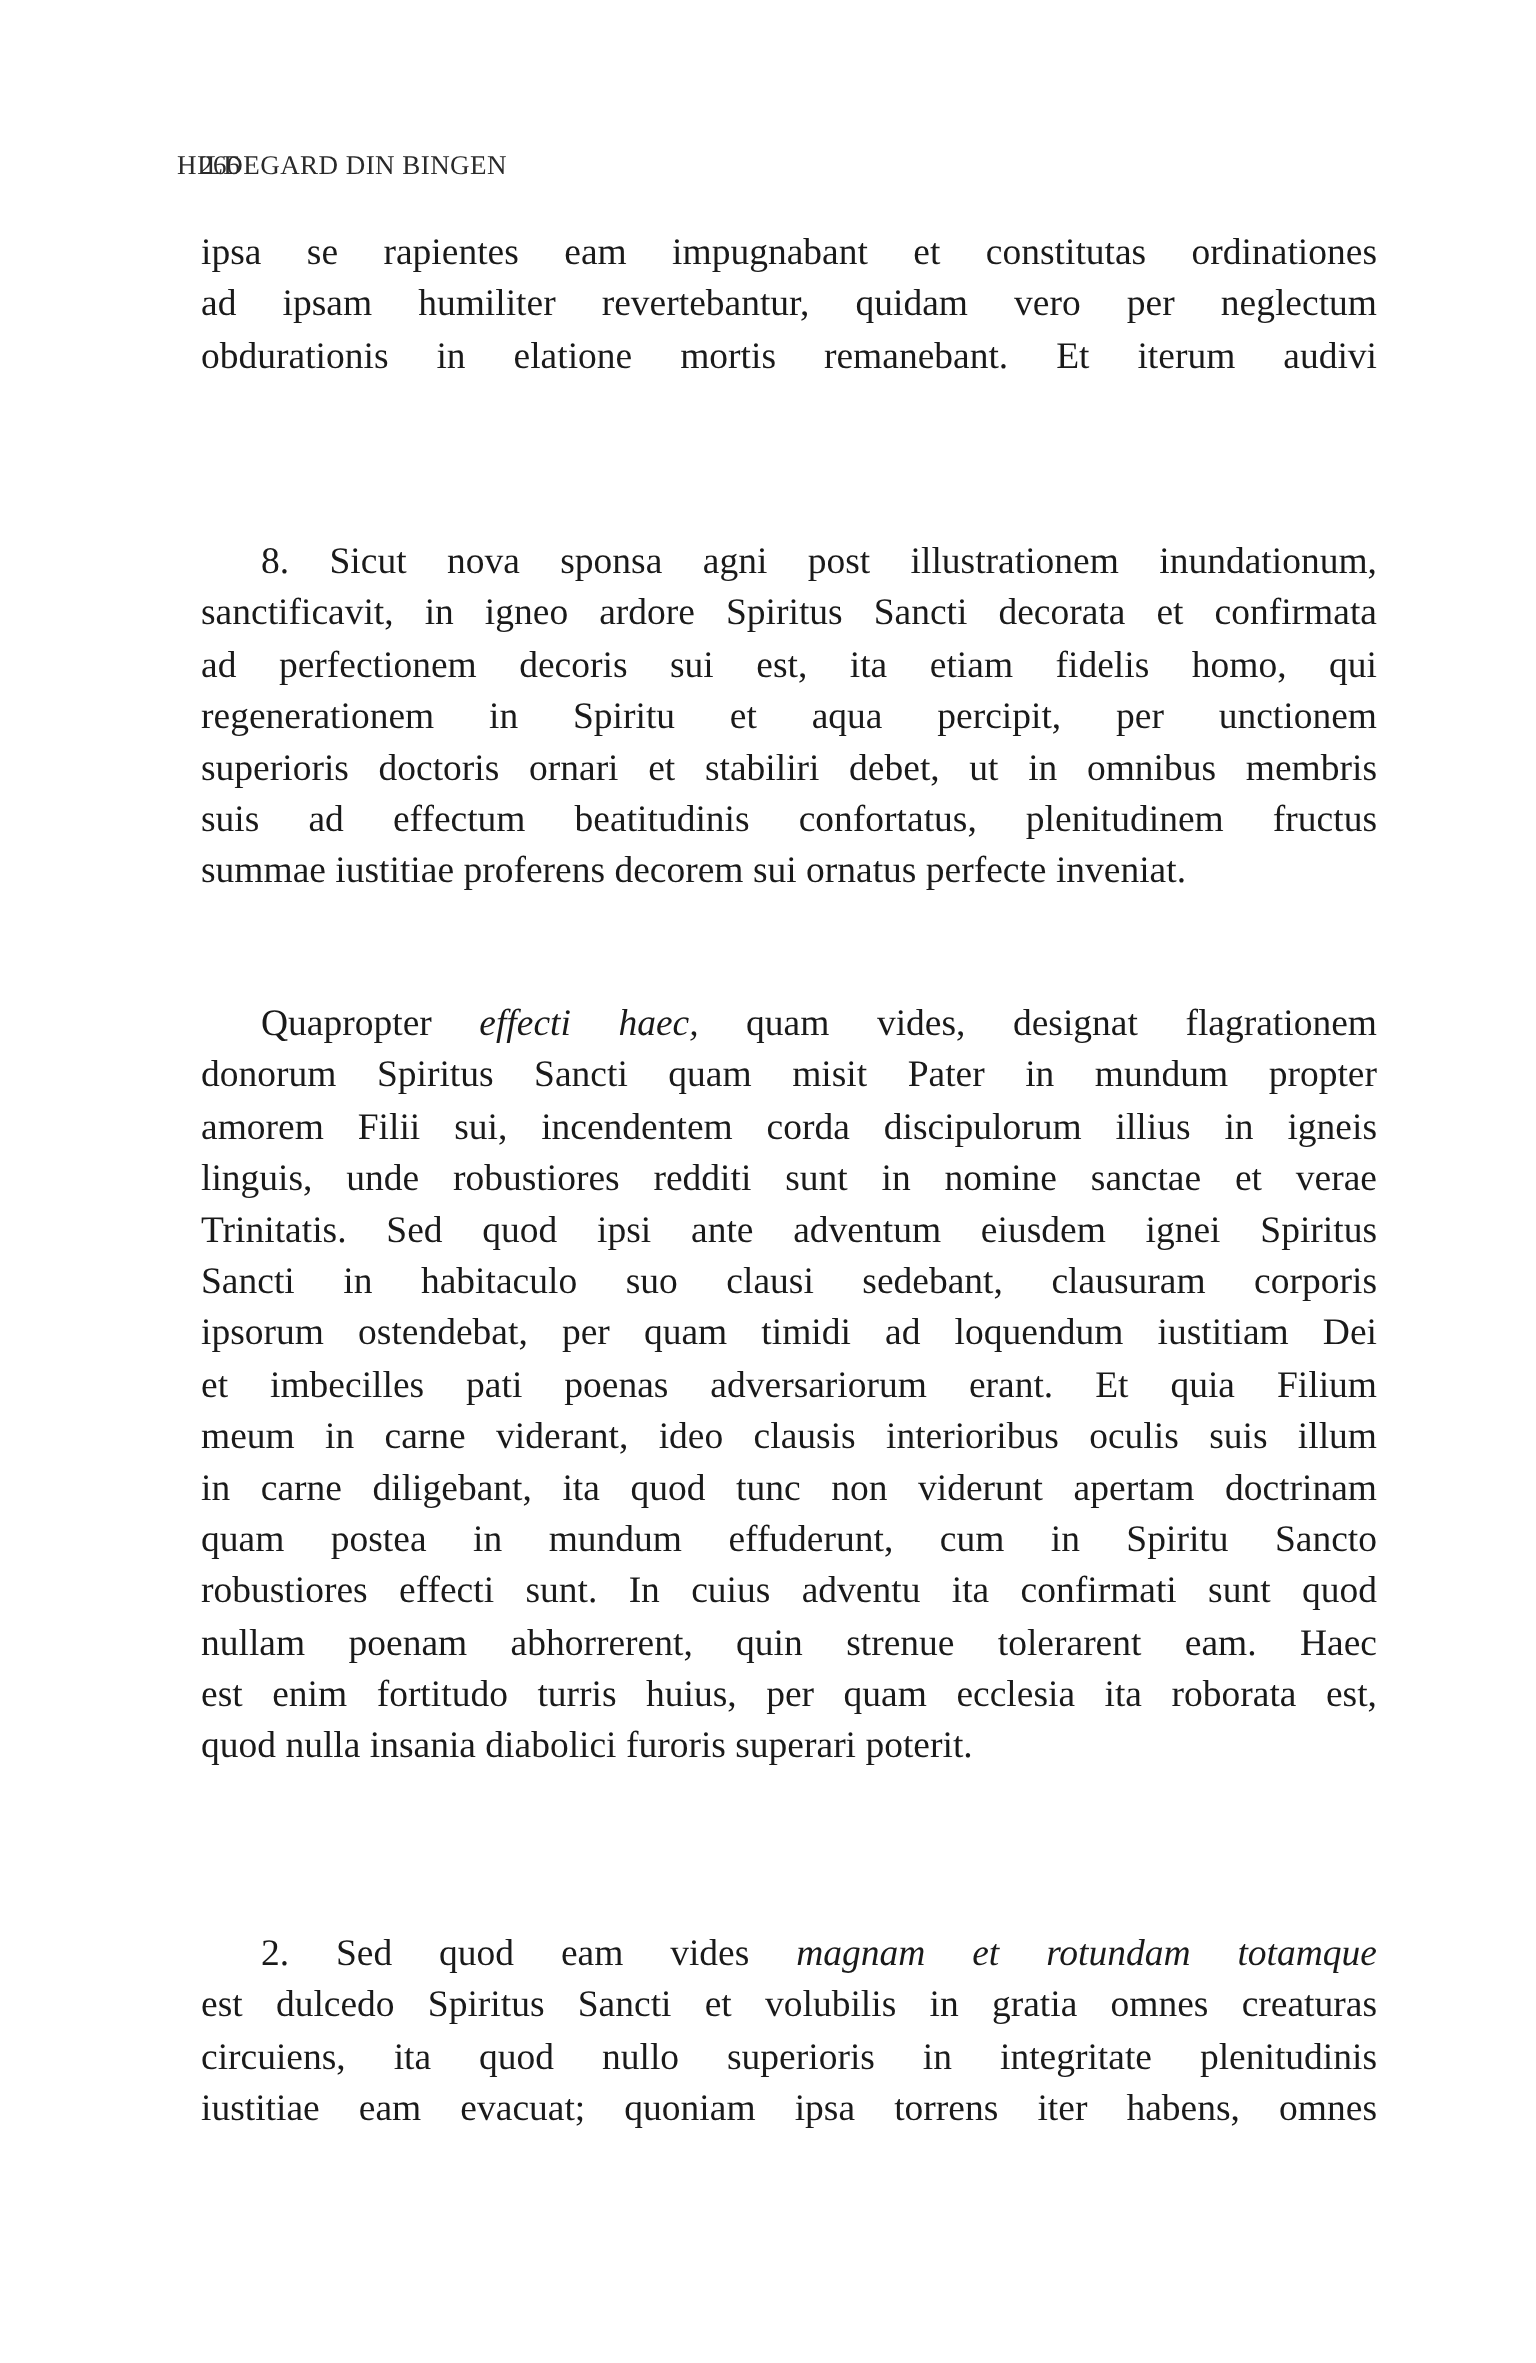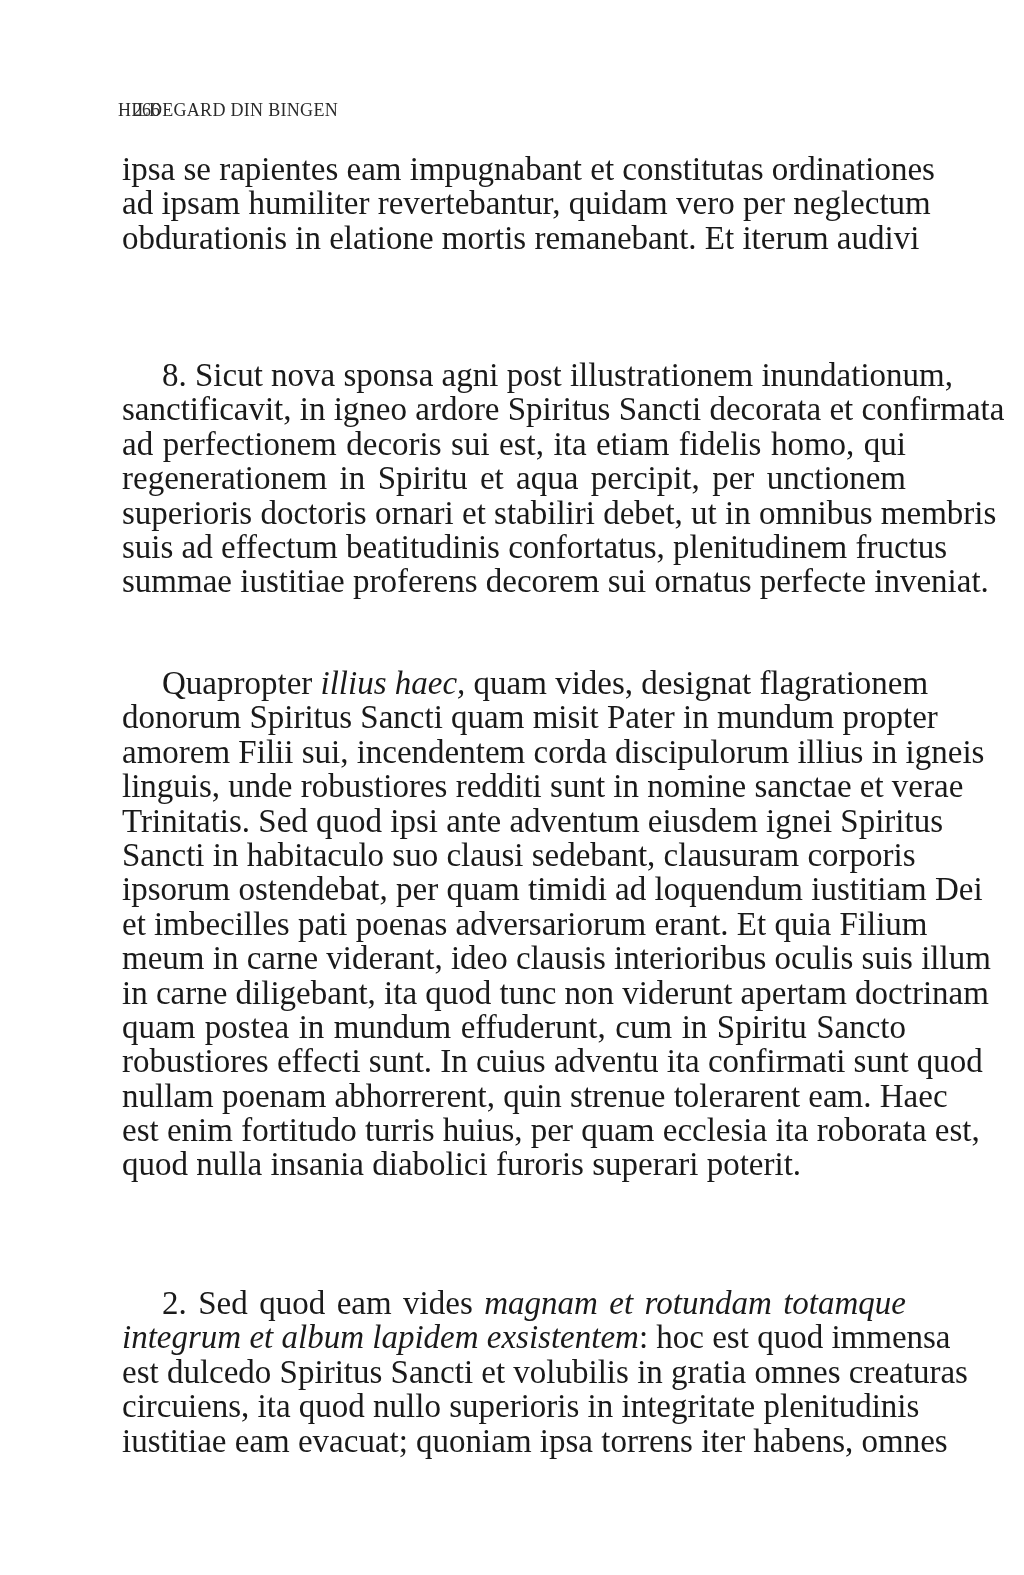--- a/index.html
+++ b/index.html
@@ -37,23 +37,23 @@
   }
   .running-title {
     position: absolute;
     left: 0;
     width: 784px;
     top: 0;
     letter-spacing: 0.3px;
   }
   .block {
     position: absolute;
-    left: 4px;
+    left: 16px;
     width: 784px;
-    font-size: 33px;
+    font-size: 25px;
     line-height: 34.4px;
   }
   .line {
     display: block;
     height: 34.4px;
     white-space: nowrap;
     text-align: justify;
     text-align-last: justify;
   }
   .line.last {
@@ -86,38 +86,37 @@
     <span class="line indent">8. Sicut nova sponsa agni post illustrationem inundationum,</span>
     <span class="line">sanctificavit, in igneo ardore Spiritus Sancti decorata et confirmata</span>
     <span class="line">ad perfectionem decoris sui est, ita etiam fidelis homo, qui</span>
     <span class="line">regenerationem in Spiritu et aqua percipit, per unctionem</span>
     <span class="line">superioris doctoris ornari et stabiliri debet, ut in omnibus membris</span>
     <span class="line">suis ad effectum beatitudinis confortatus, plenitudinem fructus</span>
     <span class="line last">summae iustitiae proferens decorem sui ornatus perfecte inveniat.</span>
   </div>
 
   <div class="block" style="top:666px;">
-    <span class="line indent"><span>Quapropter </span><span class="it">illius haec,</span><span> quam vides, designat flagrationem</span></span>
+    <span class="line indent"><span>Quapropter </span><span class="it">effecti haec,</span><span> quam vides, designat flagrationem</span></span>
     <span class="line">donorum Spiritus Sancti quam misit Pater in mundum propter</span>
     <span class="line">amorem Filii sui, incendentem corda discipulorum illius in igneis</span>
     <span class="line">linguis, unde robustiores redditi sunt in nomine sanctae et verae</span>
     <span class="line">Trinitatis. Sed quod ipsi ante adventum eiusdem ignei Spiritus</span>
     <span class="line">Sancti in habitaculo suo clausi sedebant, clausuram corporis</span>
     <span class="line">ipsorum ostendebat, per quam timidi ad loquendum iustitiam Dei</span>
     <span class="line">et imbecilles pati poenas adversariorum erant. Et quia Filium</span>
     <span class="line">meum in carne viderant, ideo clausis interioribus oculis suis illum</span>
     <span class="line">in carne diligebant, ita quod tunc non viderunt apertam doctrinam</span>
     <span class="line">quam postea in mundum effuderunt, cum in Spiritu Sancto</span>
     <span class="line">robustiores effecti sunt. In cuius adventu ita confirmati sunt quod</span>
     <span class="line">nullam poenam abhorrerent, quin strenue tolerarent eam. Haec</span>
     <span class="line">est enim fortitudo turris huius, per quam ecclesia ita roborata est,</span>
     <span class="line last">quod nulla insania diabolici furoris superari poterit.</span>
   </div>
 
   <div class="block" style="top:1286px;">
     <span class="line indent"><span>2. Sed quod eam vides </span><span class="it">magnam et rotundam totamque</span><span></span></span>
-    <span class="line"><span class="it">integrum et album lapidem exsistentem</span><span>: hoc est quod immensa</span></span>
     <span class="line">est dulcedo Spiritus Sancti et volubilis in gratia omnes creaturas</span>
     <span class="line">circuiens, ita quod nullo superioris in integritate plenitudinis</span>
     <span class="line">iustitiae eam evacuat; quoniam ipsa torrens iter habens, omnes</span>
   </div>
 
 </div>
 
 </body></html>

